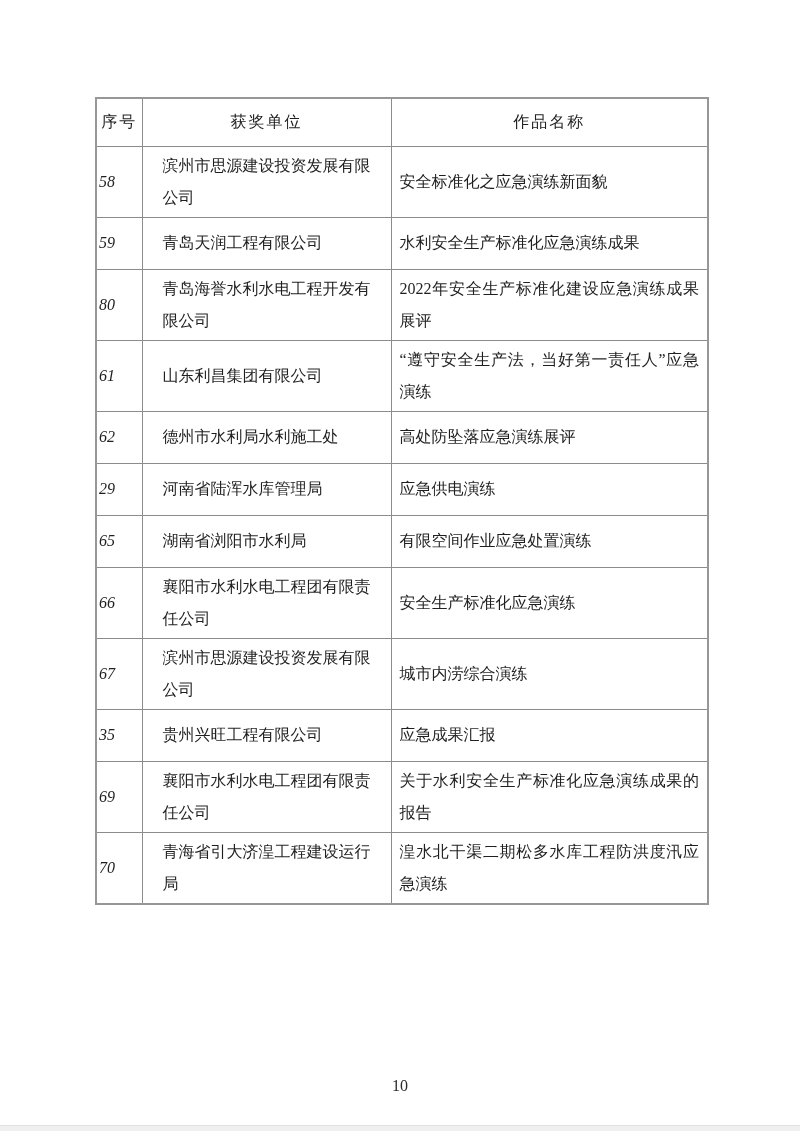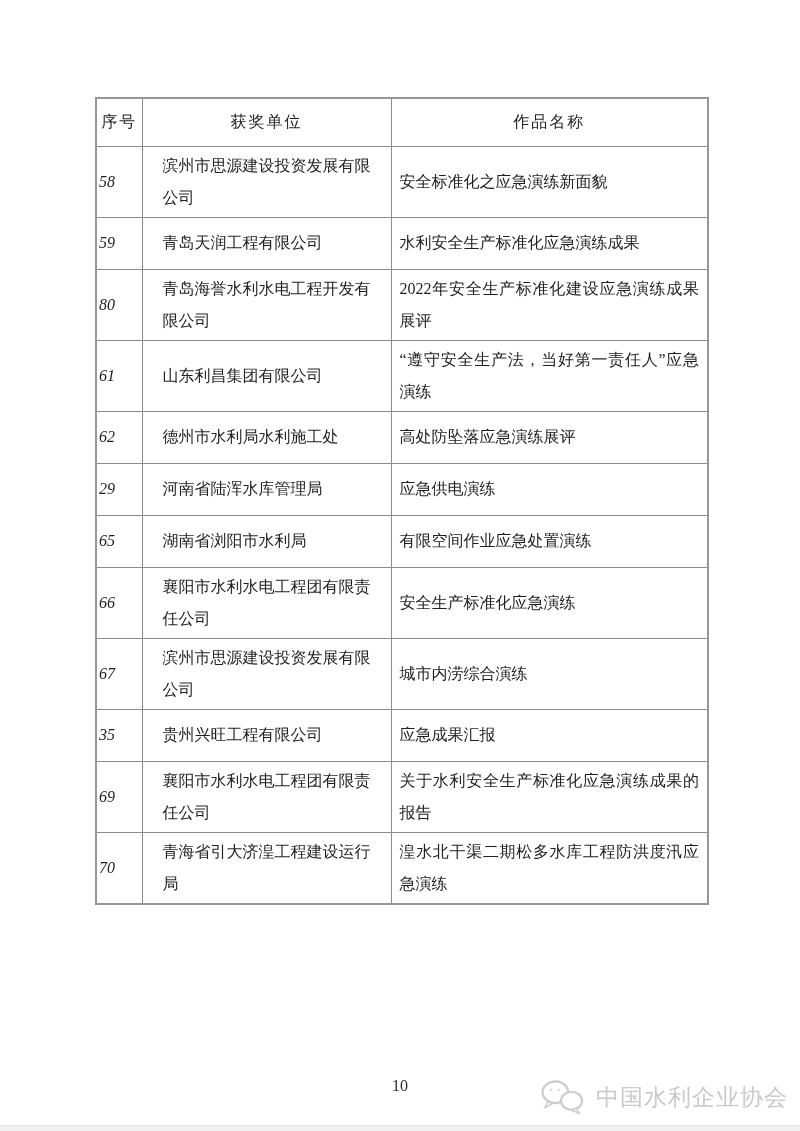--- a/index.html
+++ b/index.html
@@ -175,29 +175,16 @@
     <tr>
       <td class="c-no">70</td>
       <td class="c-unit">青海省引大济湟工程建设运行局</td>
       <td class="c-work">湟水北干渠二期松多水库工程防洪度汛应急演练</td>
     </tr>
   </tbody>
   </table>
 
   <div class="page-number">10</div>
 
-  <div class="footer">
-    <span class="logo">
-      <svg width="50" height="38" viewBox="0 0 52 40" fill="none" xmlns="http://www.w3.org/2000/svg">
-        <ellipse cx="18" cy="15" rx="13.5" ry="11.5" stroke="#cdcdcd" stroke-width="2.4" fill="#ffffff"></ellipse>
-        <path d="M10 25 L7 31 L15 27 Z" fill="#ffffff" stroke="#cdcdcd" stroke-width="1.6"></path>
-        <ellipse cx="35" cy="24" rx="11" ry="9.5" stroke="#cdcdcd" stroke-width="2.4" fill="#ffffff"></ellipse>
-        <path d="M40 32 L43 37 L35 34 Z" fill="#ffffff" stroke="#cdcdcd" stroke-width="1.6"></path>
-        <circle cx="13.5" cy="12.5" r="1.3" fill="#d4d4d4"></circle>
-        <circle cx="21.5" cy="12.5" r="1.3" fill="#d4d4d4"></circle>
-      </svg>
-    </span>
-    <span class="brand">中国水利企业协会</span>
-  </div>
 
   <div class="bottom-strip"></div>
 
 </div>
 
 </body></html>

